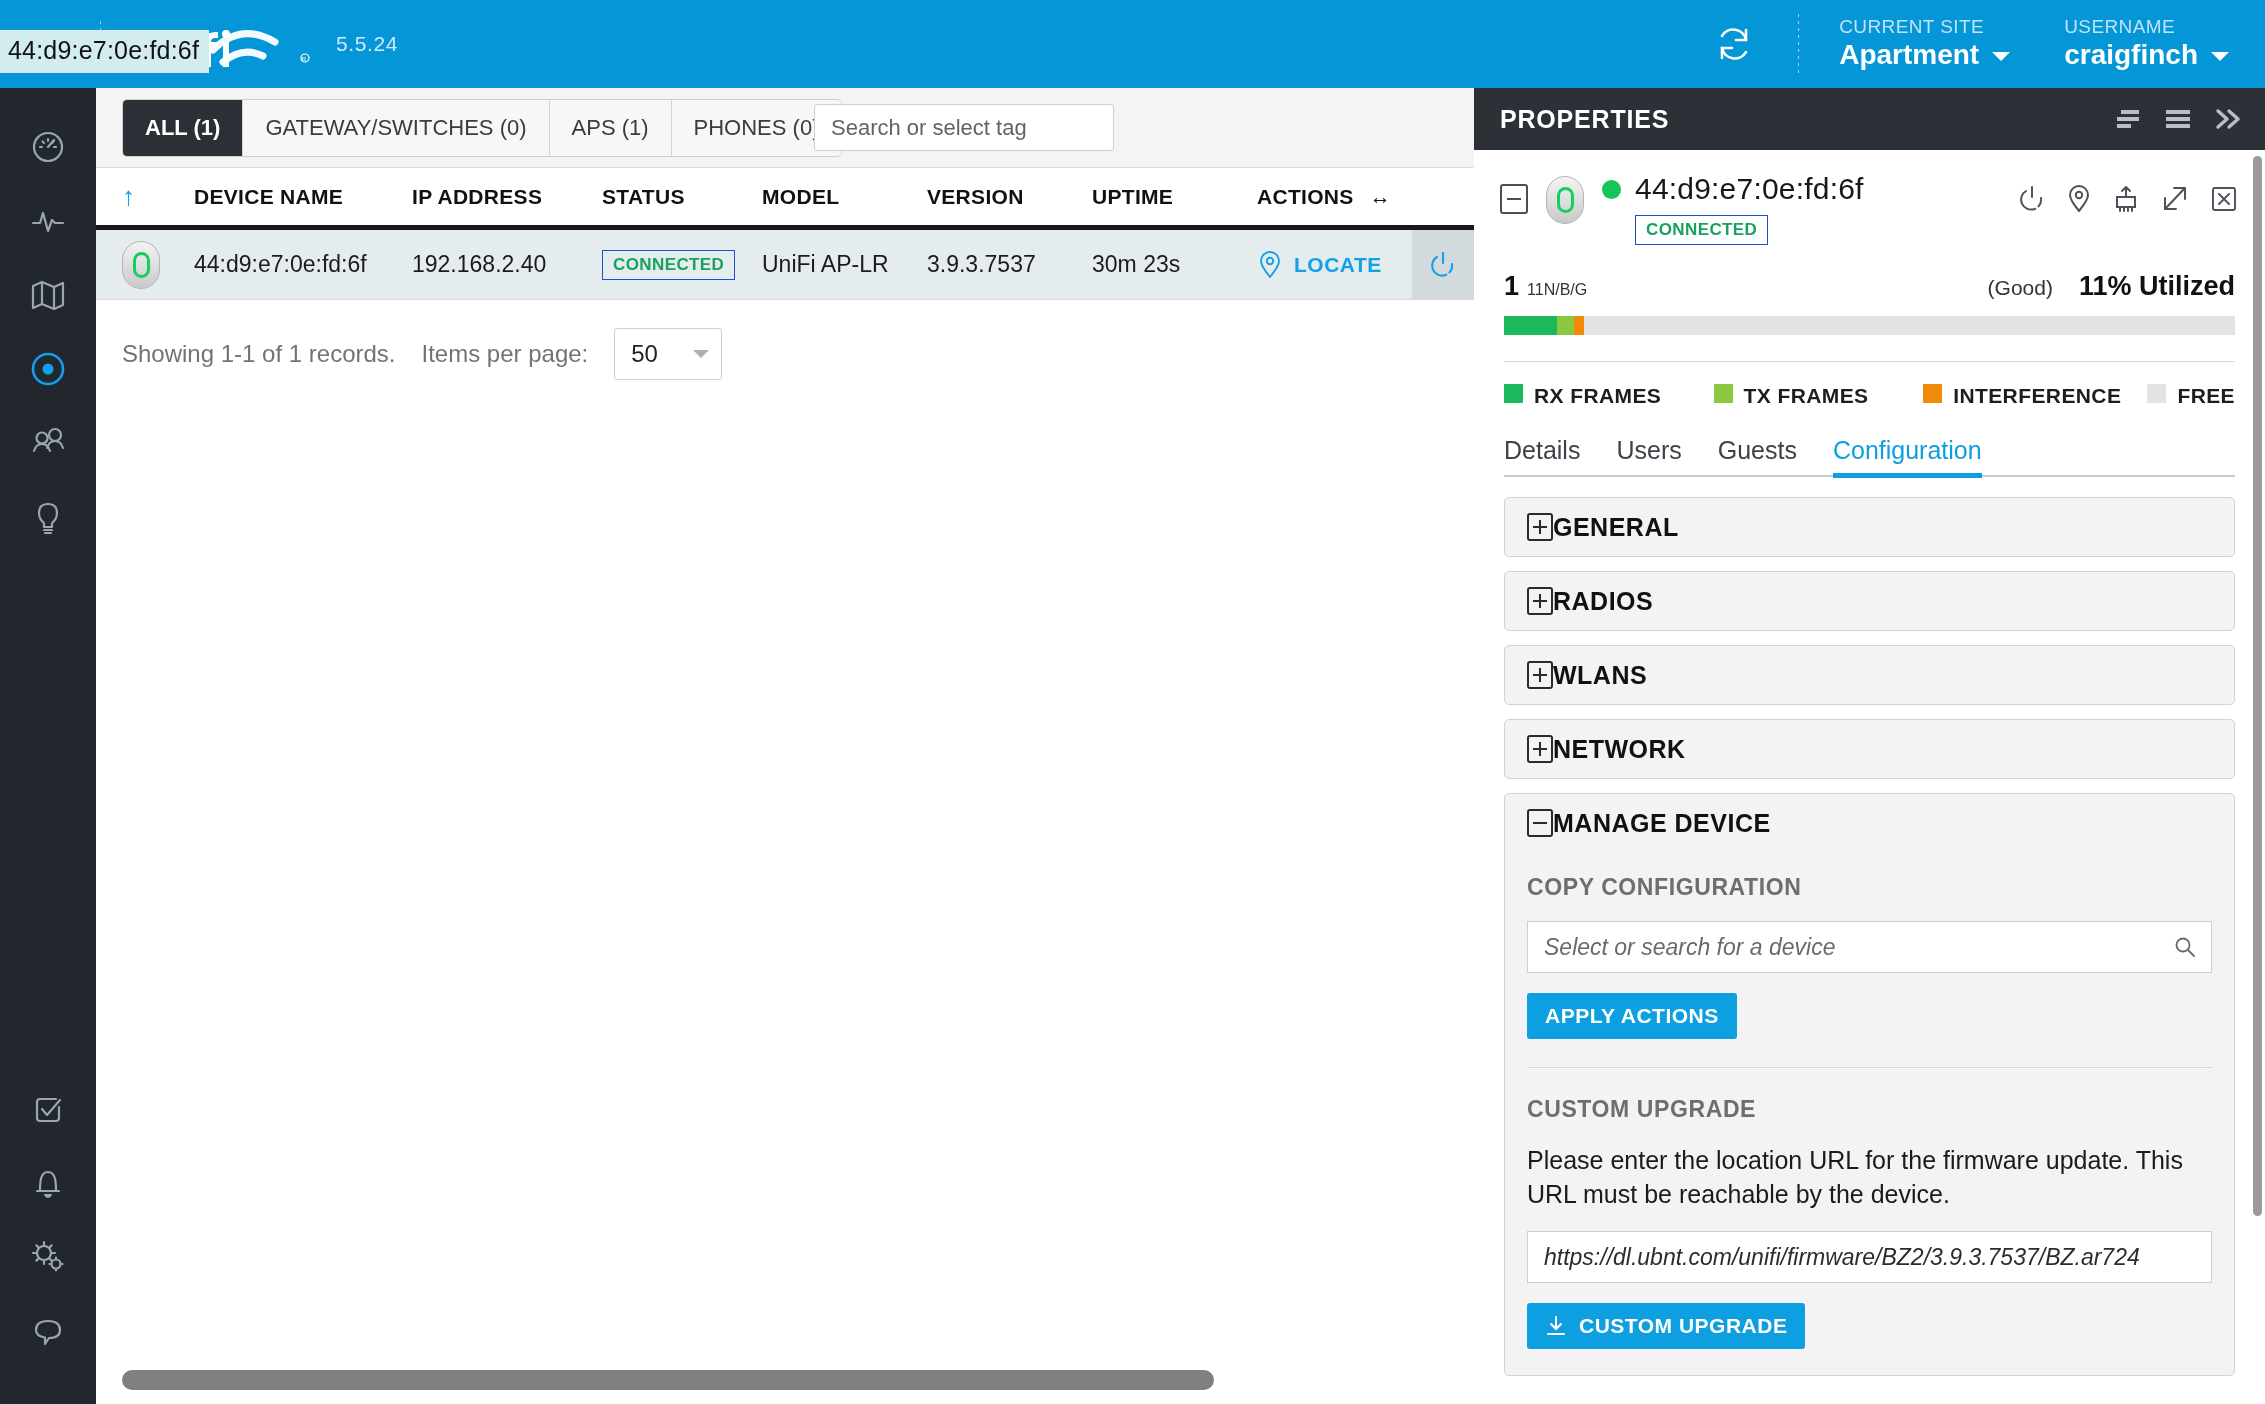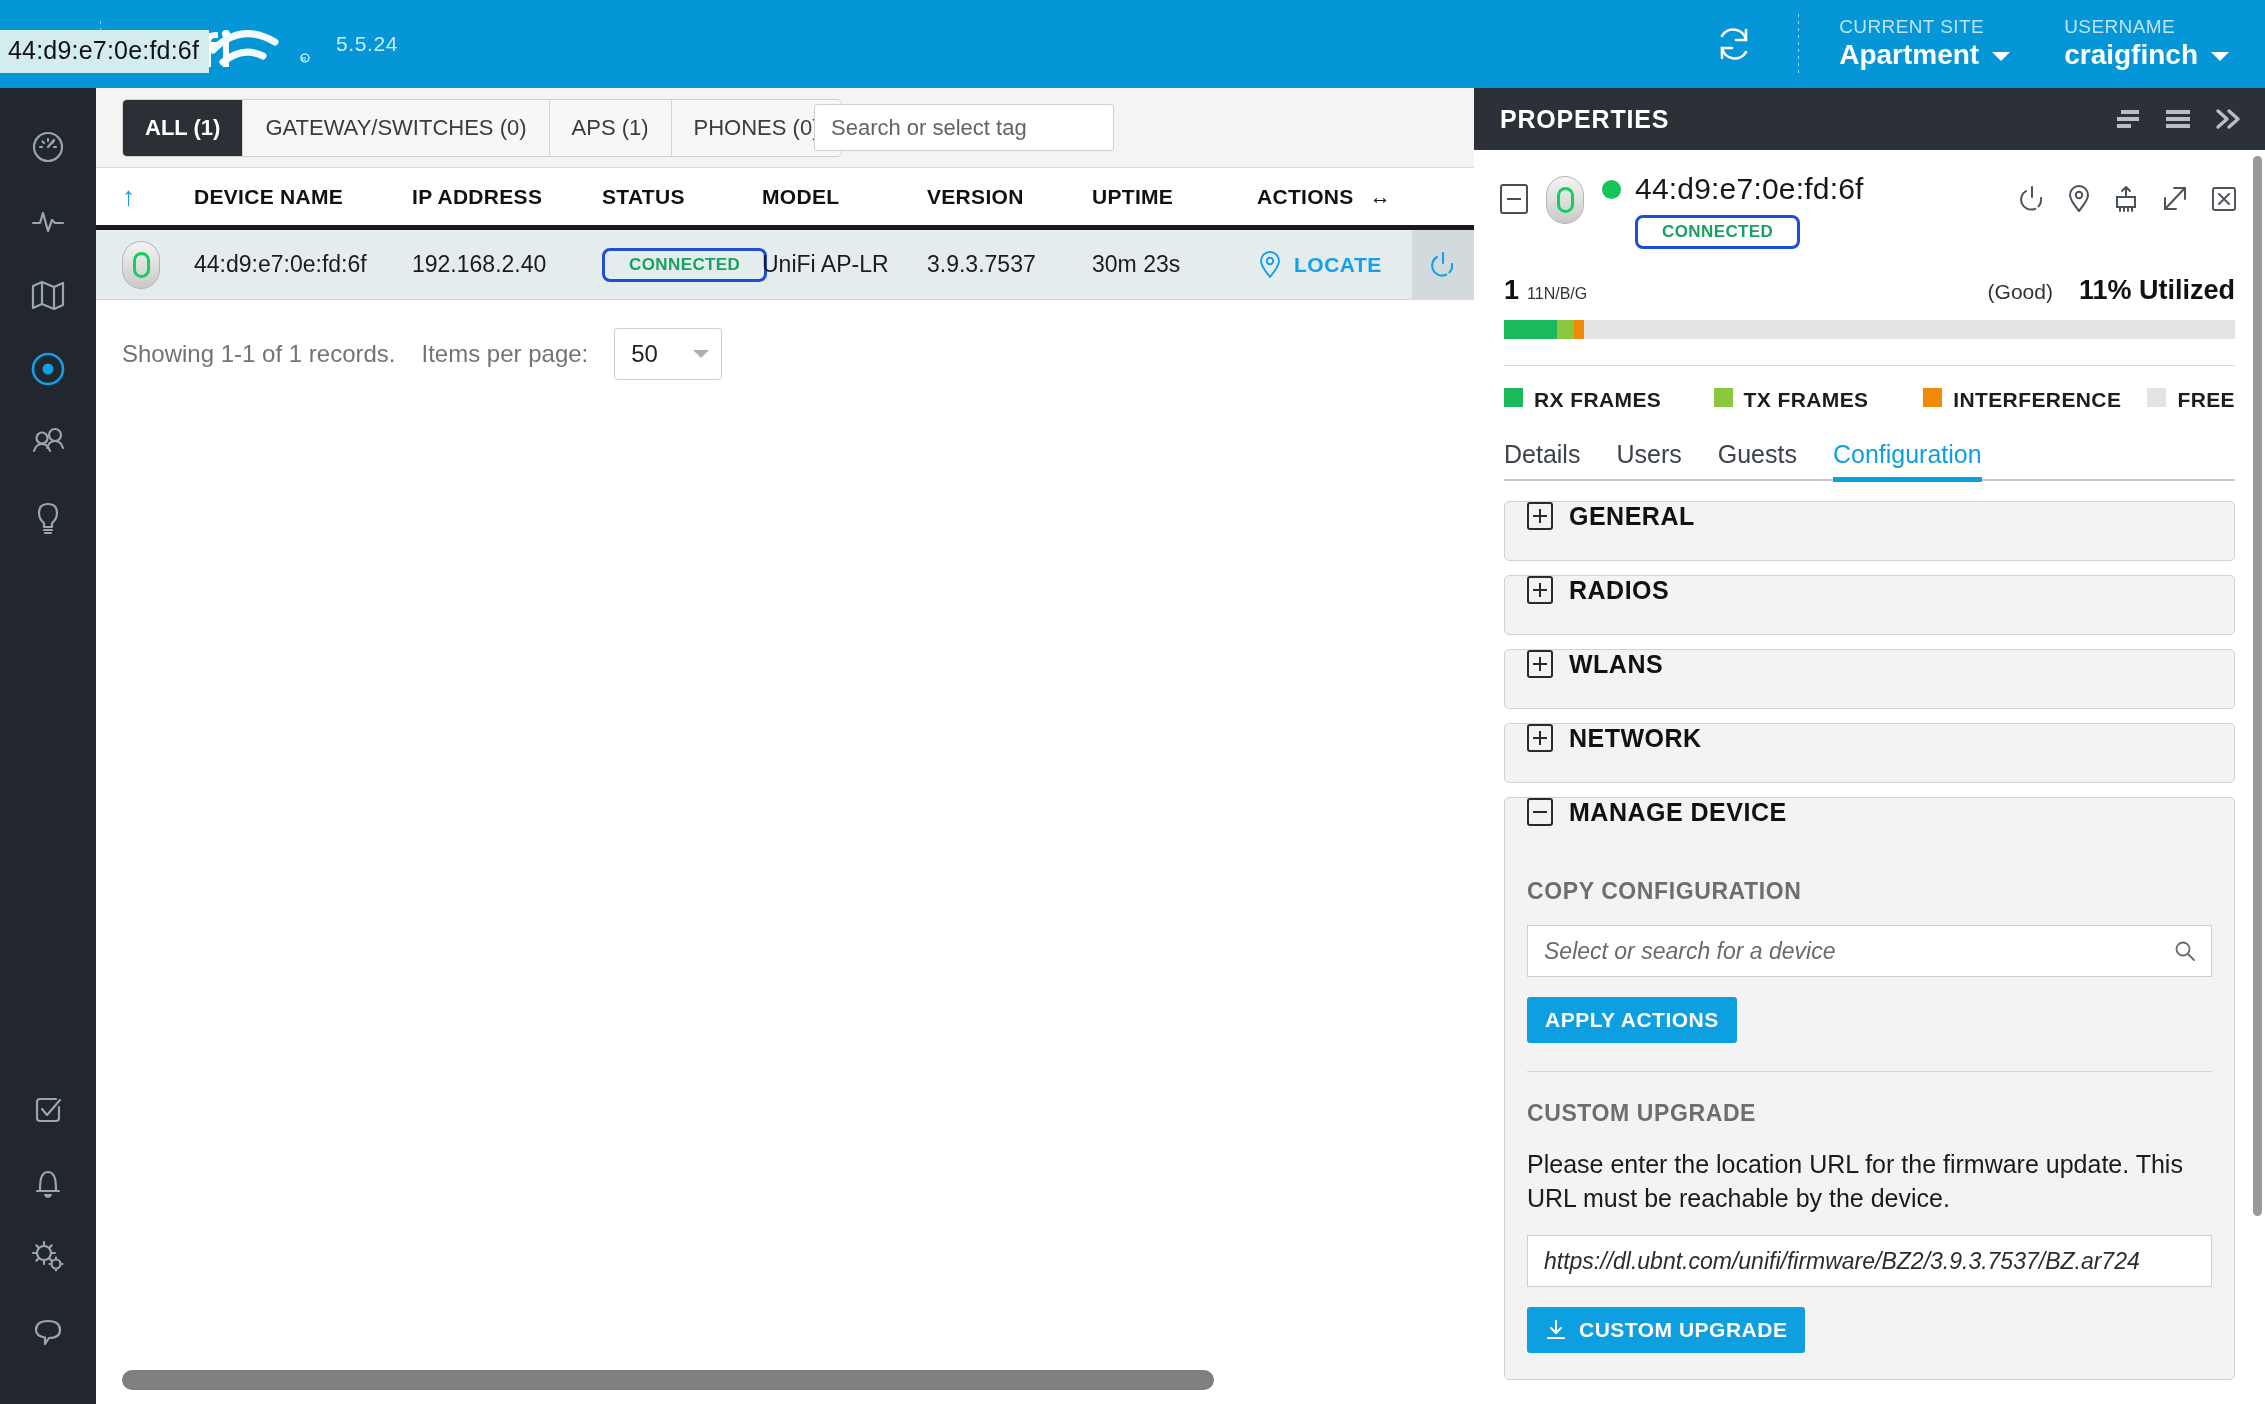--- a/index.html
+++ b/index.html
@@ -132,22 +132,22 @@
   .led {
     width: 38px; height: 48px; border-radius: 19px;
     background: linear-gradient(to bottom, #f4f4f4, #c9c9c9);
     border: 1px solid #b4b4b4; display: flex; align-items: center; justify-content: center;
   }
   .led-in {
     width: 17px; height: 26px; border-radius: 9px;
     border: 3px solid #13cf5f; background: transparent;
   }
   .pill {
-    display: inline-block; border: 3px solid #1d4ed8; color: #1aa05f;
-    border-radius: 8px; padding: 4px 24px; font-size: 17px; font-weight: 700;
+    display: inline-block; border: 1px solid #1d4ed8; color: #1aa05f;
+    border-radius: 0; padding: 4px 10px; font-size: 17px; font-weight: 700;
     letter-spacing: .4px;
   }
   .locate {
     display: flex; align-items: center; gap: 11px; color: #12a0e8;
     font-size: 21px; font-weight: 700; letter-spacing: .5px; cursor: pointer;
   }
   .pwr-cell {
     position: absolute; right: 0; width: 62px; height: 70px;
     background: #d2dadd; display: flex; align-items: center; justify-content: center;
   }
@@ -234,21 +234,21 @@
   .ptab.active::after {
     content: ''; position: absolute; left: 0; right: 0; bottom: -3px; height: 5px; background: #0e9fe0;
   }
 
   .acc-list { padding: 20px 30px 0 30px; }
   .acc {
     border: 1px solid #d3d3d3; border-radius: 5px; background: #f3f3f3;
     margin-bottom: 14px;
   }
   .acc-hd {
-    height: 58px; display: flex; gap: 16px; padding: 0 22px; cursor: pointer;
+    height: 58px; display: flex; align-items: center; padding: 0 22px; cursor: pointer;
   }
   .pm-box {
     width: 26px; height: 28px; border: 2px solid #2a2a2a; border-radius: 3px;
     position: relative; flex: none;
   }
   .pm-box i, .pm-box b {
     position: absolute; background: #2a2a2a; display: block;
   }
   .pm-box i { width: 14px; height: 2px; left: 4px; top: 11px; }
   .pm-box b { width: 2px; height: 14px; left: 10px; top: 5px; }

